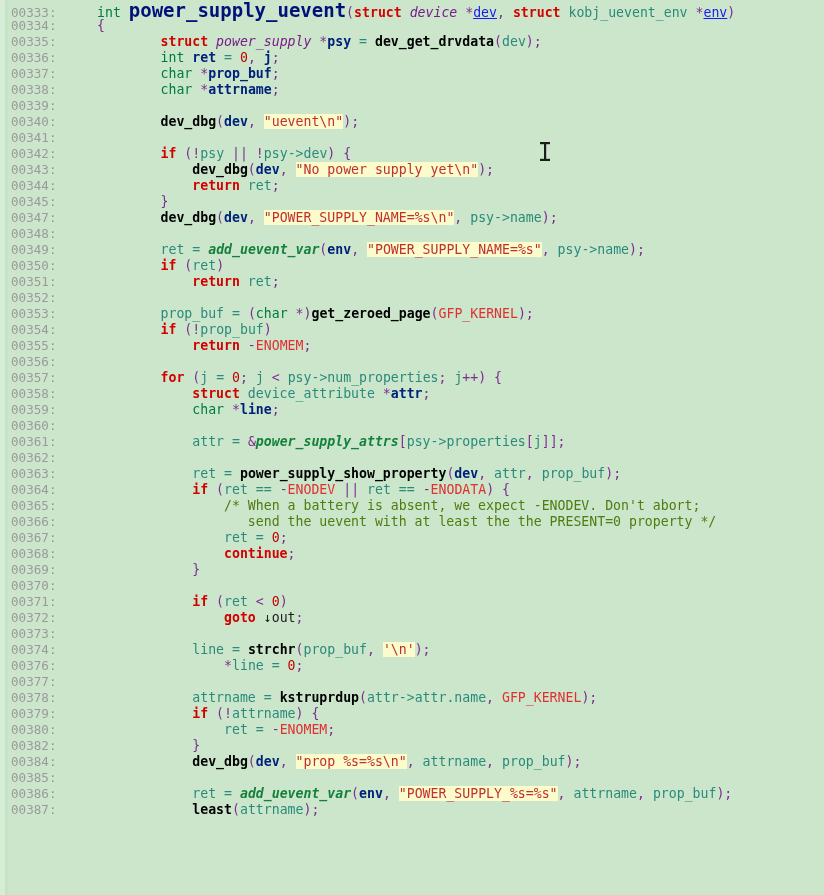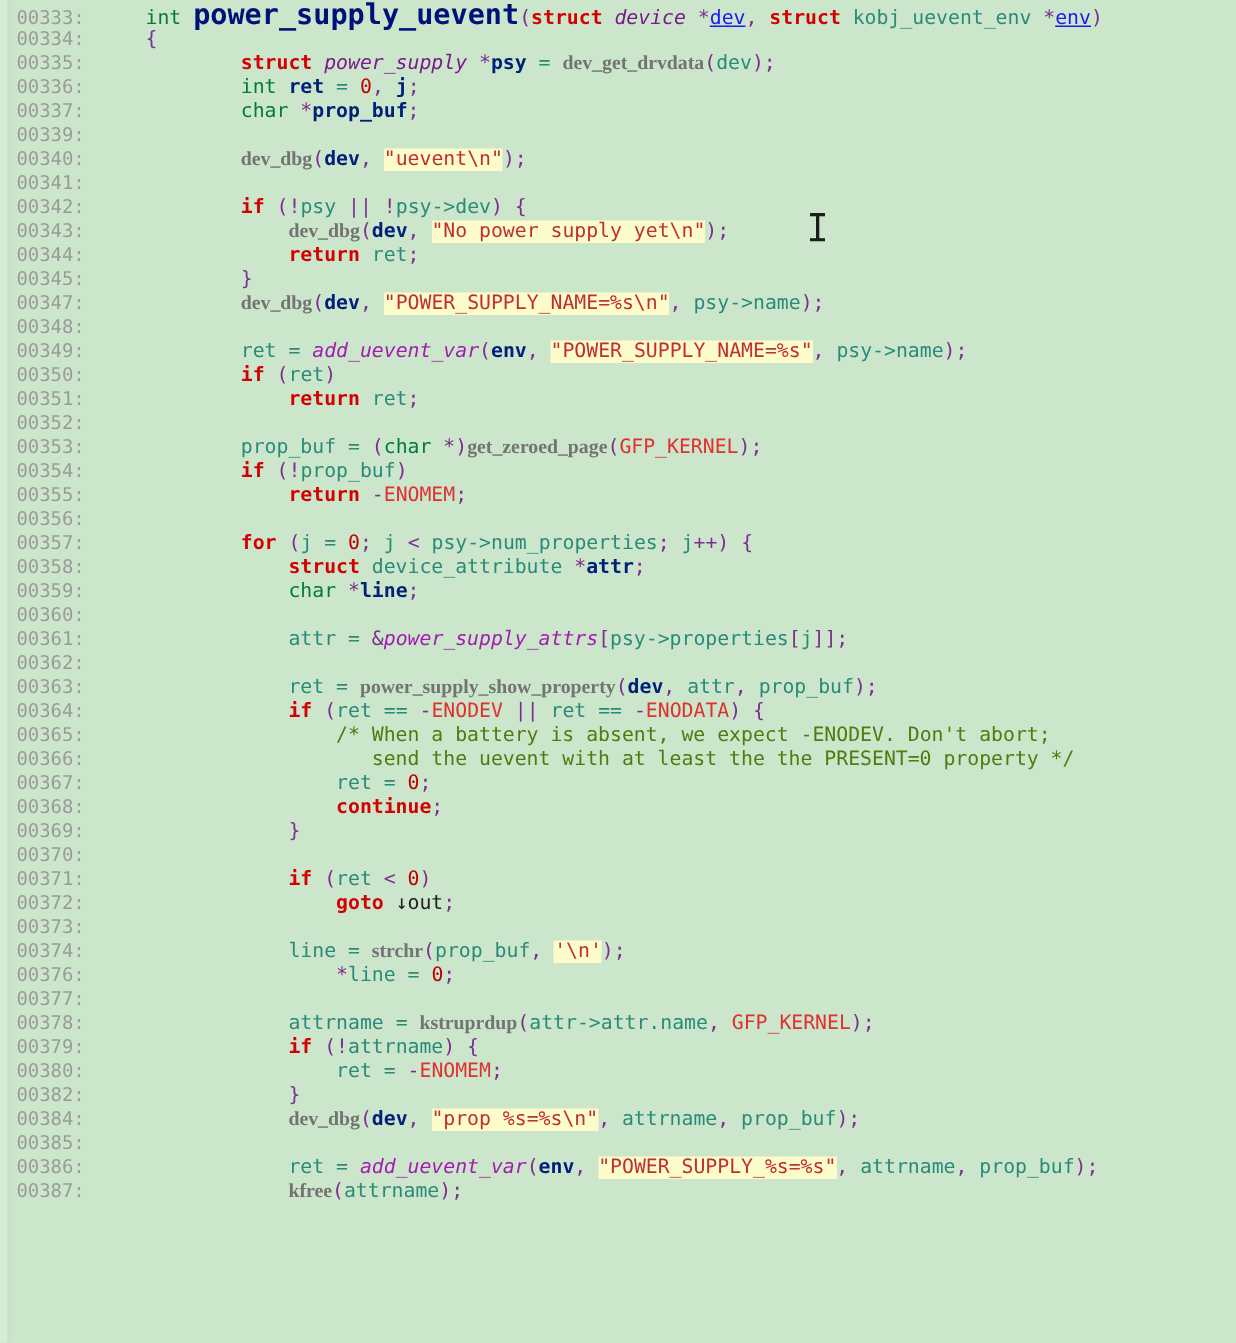--- a/index.html
+++ b/index.html
@@ -45,22 +45,22 @@
     font-size:12.6px;
     font-family:"DejaVu Sans Mono","Liberation Mono",monospace;
   }
   .body{ display:inline; }
 
   
   .kw      { color:#d40000; font-weight:bold; }        
   .typ     { color:#007a3d; }        
   .var     { color:#2a8a7a; }                          
   .varb    { color:#00217a; font-weight:bold; }        
-  .fn      { color:#737373; font-weight:bold;font-family:Liberation Serif, serif; }        
-  .fni     { color:#a21caf; font-weight:normal; font-style:italic; } 
+  .fn      { color:#000000; font-weight:bold; }        
+  .fni     { color:#15803d; font-weight:bold; font-style:italic; } 
   .itl     { color:#7a1a8a; font-style:italic; }       
   .pun     { color:#7d2c8f; }                          
   .num     { color:#c00000; }                          
   .macro   { color:#e03030; }                          
   .str     { color:#c03030; background:#fbfbcc; }      
   .cmt     { color:#4d7c0f; }                          
   .lnk     { color:#1a1aee; text-decoration:underline; }
   .lnkd    { color:#202020; text-decoration:none; }
   .op      { color:#2a8a7a; }
   .hdr     { color:#00127a; font-weight:bold; font-size:19px; }
@@ -79,20 +79,21 @@
 
   <div id="edge-stripe"></div>
   <div id="edge-stripe2"></div>
 
   <div id="code">
       <div class="ln"><span class="gut">00333:</span><span class="body"><span class="typ">int </span><span class="hdr">power_supply_uevent</span><span class="pun">(</span><span class="kw">struct </span><span class="itl">device </span><span class="pun">*</span><span class="lnk">dev</span><span class="pun">, </span><span class="kw">struct </span><span class="var">kobj_uevent_env </span><span class="pun">*</span><span class="lnk">env</span><span class="pun">)</span></span></div>
       <div class="ln"><span class="gut">00334:</span><span class="body"><span class="pun">{</span></span></div>
       <div class="ln"><span class="gut">00335:</span><span class="body">        <span class="kw">struct </span><span class="itl">power_supply </span><span class="pun">*</span><span class="varb">psy</span> <span class="op">= </span><span class="fn">dev_get_drvdata</span><span class="pun">(</span><span class="var">dev</span><span class="pun">);</span></span></div>
       <div class="ln"><span class="gut">00336:</span><span class="body">        <span class="typ">int </span><span class="varb">ret</span> <span class="op">= </span><span class="num">0</span><span class="pun">, </span><span class="varb">j</span><span class="pun">;</span></span></div>
       <div class="ln"><span class="gut">00337:</span><span class="body">        <span class="typ">char </span><span class="pun">*</span><span class="varb">prop_buf</span><span class="pun">;</span></span></div>
+      <div class="ln"><span class="gut">00338:</span><span class="body">        <span class="typ">char </span><span class="pun">*</span><span class="varb">attrname</span><span class="pun">;</span></span></div>
       <div class="ln"><span class="gut">00339:</span><span class="body"></span></div>
       <div class="ln"><span class="gut">00340:</span><span class="body">        <span class="fn">dev_dbg</span><span class="pun">(</span><span class="varb">dev</span><span class="pun">, </span><span class="str">"uevent\n"</span><span class="pun">);</span></span></div>
       <div class="ln"><span class="gut">00341:</span><span class="body"></span></div>
       <div class="ln"><span class="gut">00342:</span><span class="body">        <span class="kw">if </span><span class="pun">(!</span><span class="var">psy</span> <span class="pun">|| </span><span class="pun">!</span><span class="var">psy-&gt;dev</span><span class="pun">) {</span></span></div>
       <div class="ln"><span class="gut">00343:</span><span class="body">            <span class="fn">dev_dbg</span><span class="pun">(</span><span class="varb">dev</span><span class="pun">, </span><span class="str">"No power supply yet\n"</span><span class="pun">);</span></span></div>
       <div class="ln"><span class="gut">00344:</span><span class="body">            <span class="kw">return </span><span class="var">ret</span><span class="pun">;</span></span></div>
       <div class="ln"><span class="gut">00345:</span><span class="body">        <span class="pun">}</span></span></div>
       <div class="ln"><span class="gut">00347:</span><span class="body">        <span class="fn">dev_dbg</span><span class="pun">(</span><span class="varb">dev</span><span class="pun">, </span><span class="str">"POWER_SUPPLY_NAME=%s\n"</span><span class="pun">, </span><span class="var">psy-&gt;name</span><span class="pun">);</span></span></div>
       <div class="ln"><span class="gut">00348:</span><span class="body"></span></div>
       <div class="ln"><span class="gut">00349:</span><span class="body">        <span class="var">ret</span> <span class="op">= </span><span class="fni">add_uevent_var</span><span class="pun">(</span><span class="varb">env</span><span class="pun">, </span><span class="str">"POWER_SUPPLY_NAME=%s"</span><span class="pun">, </span><span class="var">psy-&gt;name</span><span class="pun">);</span></span></div>
@@ -123,21 +124,21 @@
       <div class="ln"><span class="gut">00374:</span><span class="body">            <span class="var">line </span><span class="op">= </span><span class="fn">strchr</span><span class="pun">(</span><span class="var">prop_buf</span><span class="pun">, </span><span class="str">'\n'</span><span class="pun">);</span></span></div>
       <div class="ln"><span class="gut">00376:</span><span class="body">                <span class="pun">*</span><span class="var">line </span><span class="op">= </span><span class="num">0</span><span class="pun">;</span></span></div>
       <div class="ln"><span class="gut">00377:</span><span class="body"></span></div>
       <div class="ln"><span class="gut">00378:</span><span class="body">            <span class="var">attrname </span><span class="op">= </span><span class="fn">kstruprdup</span><span class="pun">(</span><span class="var">attr-&gt;attr.name</span><span class="pun">, </span><span class="macro">GFP_KERNEL</span><span class="pun">);</span></span></div>
       <div class="ln"><span class="gut">00379:</span><span class="body">            <span class="kw">if </span><span class="pun">(!</span><span class="var">attrname</span><span class="pun">) {</span></span></div>
       <div class="ln"><span class="gut">00380:</span><span class="body">                <span class="var">ret </span><span class="op">= </span><span class="pun">-</span><span class="macro">ENOMEM</span><span class="pun">;</span></span></div>
       <div class="ln"><span class="gut">00382:</span><span class="body">            <span class="pun">}</span></span></div>
       <div class="ln"><span class="gut">00384:</span><span class="body">            <span class="fn">dev_dbg</span><span class="pun">(</span><span class="varb">dev</span><span class="pun">, </span><span class="str">"prop %s=%s\n"</span><span class="pun">, </span><span class="var">attrname</span><span class="pun">, </span><span class="var">prop_buf</span><span class="pun">);</span></span></div>
       <div class="ln"><span class="gut">00385:</span><span class="body"></span></div>
       <div class="ln"><span class="gut">00386:</span><span class="body">            <span class="var">ret </span><span class="op">= </span><span class="fni">add_uevent_var</span><span class="pun">(</span><span class="varb">env</span><span class="pun">, </span><span class="str">"POWER_SUPPLY_%s=%s"</span><span class="pun">, </span><span class="var">attrname</span><span class="pun">, </span><span class="var">prop_buf</span><span class="pun">);</span></span></div>
-      <div class="ln"><span class="gut">00387:</span><span class="body">            <span class="fn">kfree</span><span class="pun">(</span><span class="var">attrname</span><span class="pun">);</span></span></div>
+      <div class="ln"><span class="gut">00387:</span><span class="body">            <span class="fn">least</span><span class="pun">(</span><span class="var">attrname</span><span class="pun">);</span></span></div>
     </div>
 
   <svg id="cursor" viewBox="0 0 14 19" width="14" height="19" aria-hidden="true" style="left: 538px; top: 142px;">
     <rect x="2" y="0" width="10" height="2.2" fill="#1c1c1c"></rect>
     <rect x="6" y="1" width="2.2" height="17" fill="#1c1c1c"></rect>
     <rect x="2" y="16.8" width="10" height="2.2" fill="#1c1c1c"></rect>
   </svg>
 
 </div>
 

